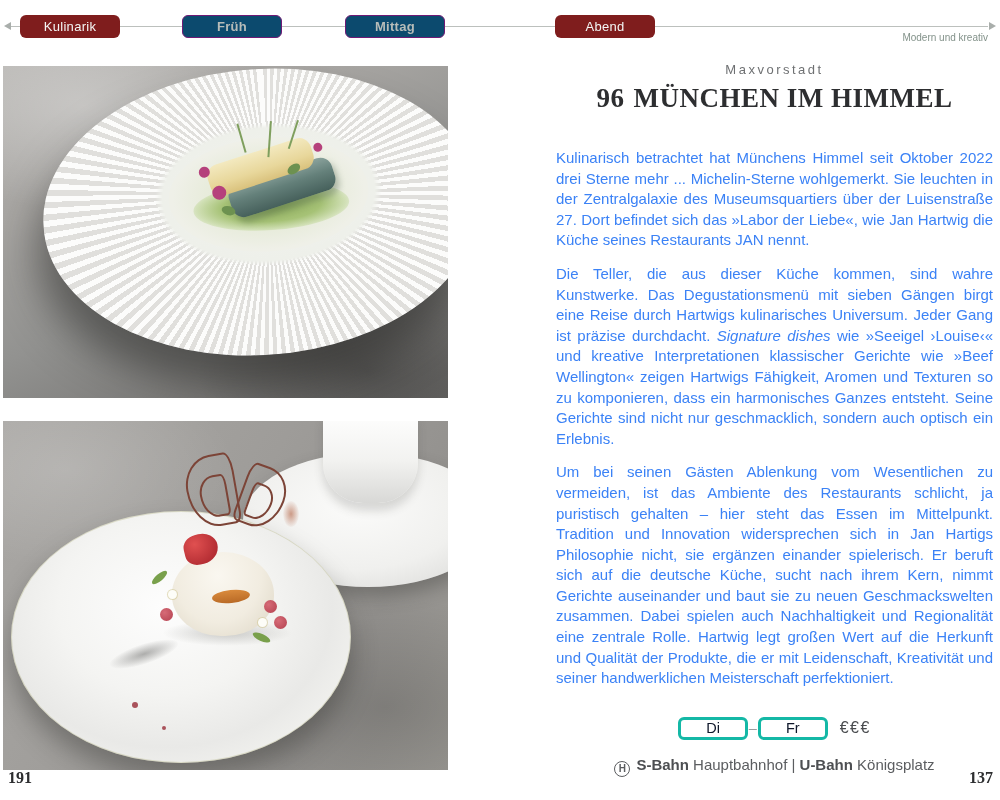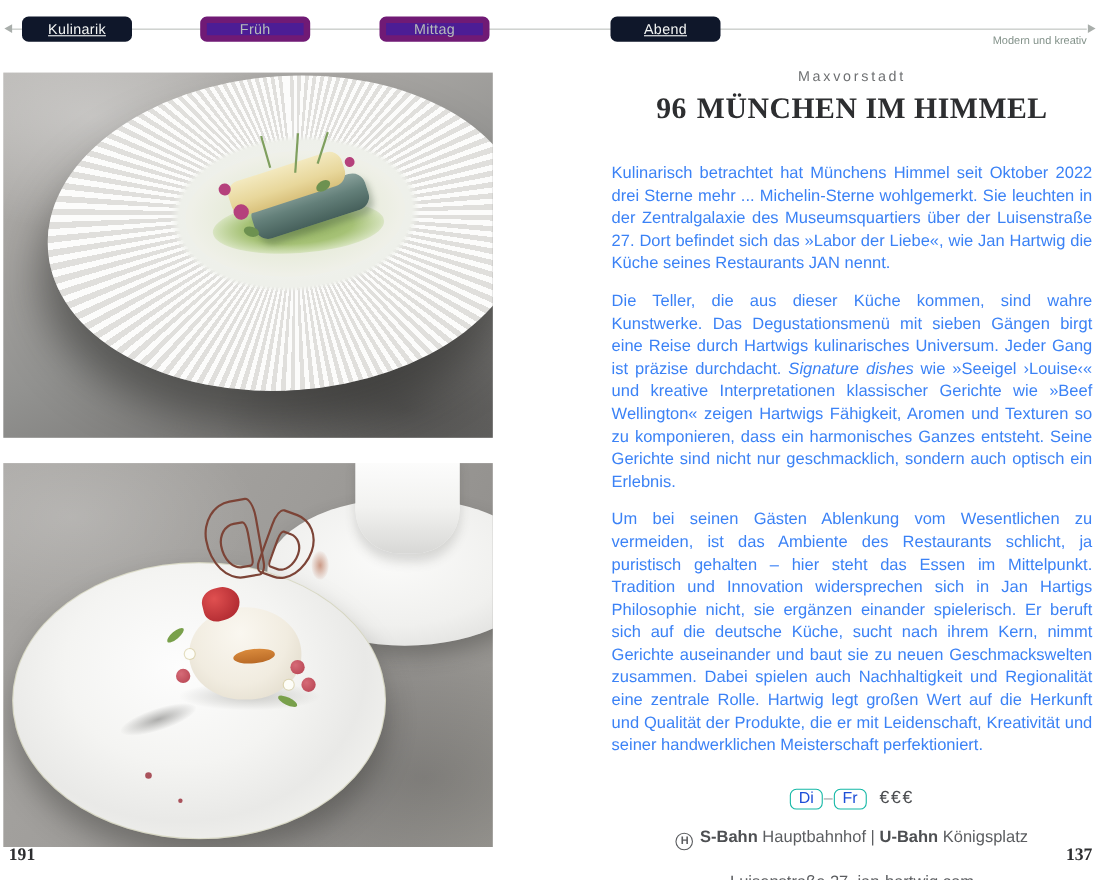--- a/index.html
+++ b/index.html
@@ -8,22 +8,22 @@
   .page { position:absolute; inset:0; background:#ffffff; }
 
   
   .nav-line { position:absolute; left:10px; right:12px; top:26px; height:1px; background:#bcc0bd; }
   .nav-arrow { position:absolute; top:22px; width:0; height:0; border-top:4.5px solid transparent; border-bottom:4.5px solid transparent; }
   .nav-arrow.left  { left:4px;  border-right:7px solid #a9aeab; }
   .nav-arrow.right { right:4px; border-left:7px solid #a9aeab; }
   .pill { position:absolute; top:15px; width:100px; height:23px; border-radius:6px;
           display:flex; align-items:center; justify-content:center;
           font-size:13px; letter-spacing:.3px; cursor:pointer; }
-  .pill.active   { background:#0f172a; color:#f4f6f5;text-decoration:underline; }
-  .pill.inactive { background:#4c1d95; border:6px solid #701a75; color:#b7bcb9; }
+  .pill.active   { background:#7f1d1d; color:#f4f6f5; }
+  .pill.inactive { background:#0c4a6e; border:1px solid #701a75; color:#b7bcb9;font-weight:bold; }
   .pill-1 { left:20px; }  .pill-2 { left:182px; } .pill-3 { left:345px; } .pill-4 { left:555px; }
   .nav-category { position:absolute; right:12px; top:32px; font-size:10px; color:#83928a; }
 
   
   .photo { position:absolute; left:3px; width:445px; overflow:hidden; }
   .photo * { position:absolute; }
   .photo-top { top:66px; height:332px;
     background:
       radial-gradient(ellipse 60% 45% at 18% 12%, rgba(255,255,255,.30), rgba(255,255,255,0) 70%),
       radial-gradient(ellipse 55% 42% at 82% 92%, rgba(0,0,0,.28), rgba(0,0,0,0) 70%),
@@ -100,21 +100,21 @@
   .article { position:absolute; left:556px; top:62px; width:437px; }
   .district { text-align:center; font-size:13px; letter-spacing:2.5px; color:#6e7072; }
   .headline { text-align:center; font-family:"Liberation Serif", serif; color:#2d2e30;
     font-size:27px; margin-top:6px; margin-bottom:34px; letter-spacing:.5px; }
   .headline .num { font-weight:700; margin-right:9px;margin-top:11px; }
   .article p { font-size:15px; line-height:20.6px; color:#3b82f6; text-align:justify;
     margin-bottom:13px; hyphens:manual; }
   .italic { font-style:italic; }
 
   .hours { margin-top:28px; display:flex; justify-content:center; align-items:center; }
-  .daybox { border:1px solid #14b8a6; border-radius:6px; padding:0px 7px 1px; font-size:14.5px; color:#1d4ed8; }
+  .daybox { border:3px solid #14b8a6; border-radius:6px; padding:0px 25px 1px; font-size:14.5px; color:#0f172a; }
   .dash { color:#9a9c9e; margin:0 1px; font-size:14.5px; }
   .price { margin-left:12px; font-size:16px; color:#4b4d50; letter-spacing:1.5px; }
 
   .transit { margin-top:16px; text-align:center; font-size:15px; color:#5b5d60; }
   .station-icon { display:inline-flex; width:16px; height:16px; border:1.4px solid #5b5d60; border-radius:50%;
     align-items:center; justify-content:center; font-size:10px; font-weight:700; color:#5b5d60;
     margin-right:6px; vertical-align:-2.5px; }
   .transit b { font-weight:700; color:#4d4f52; }
   .address { text-align:center; font-size:15px; color:#5b5d60; margin-top:20px; }
 

